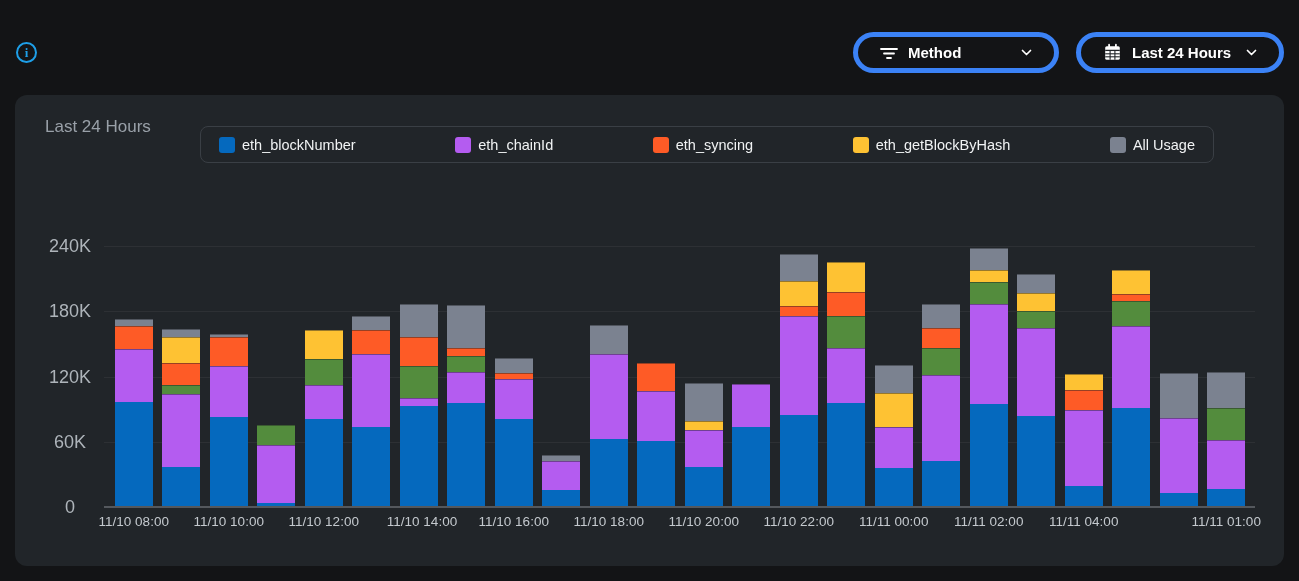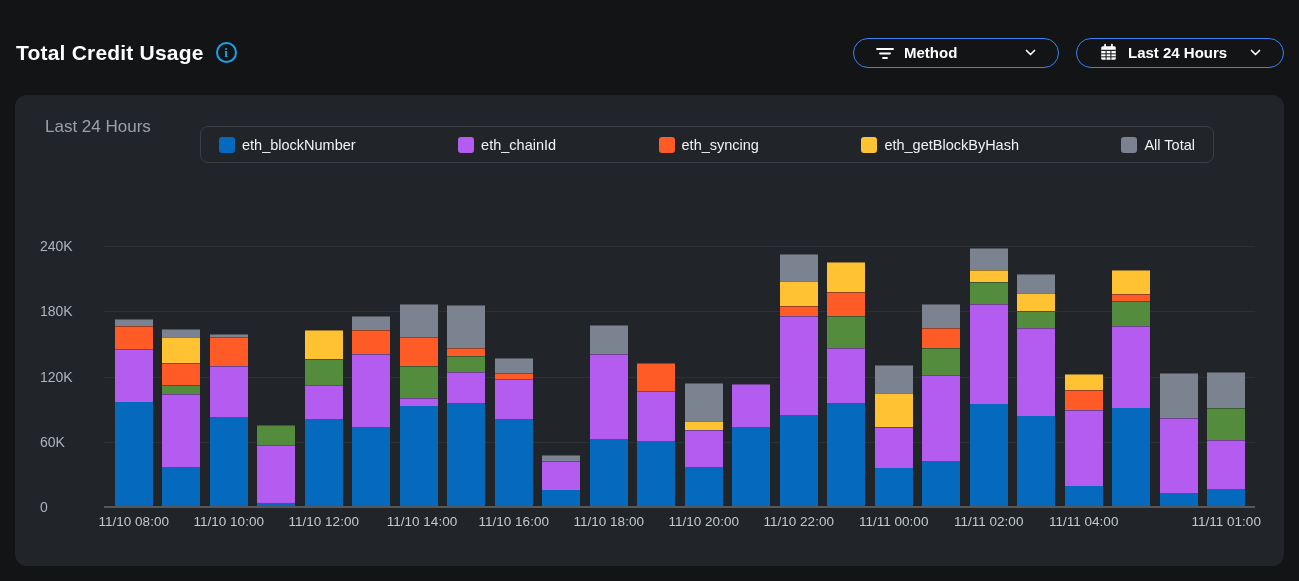--- a/index.html
+++ b/index.html
@@ -18,21 +18,21 @@
   .title-wrap { display:flex; align-items:center; gap:12px; }
   .page-title { font-size:21px; font-weight:700; letter-spacing:.2px; color:#fdfdfd; }
   .info-icon {
     width:21px; height:21px; border:2px solid #1e9fe8; border-radius:50%;
     display:flex; align-items:center; justify-content:center;
     color:#1e9fe8; font-size:13px; font-weight:700; font-family:"Liberation Serif","DejaVu Serif",serif;
     cursor:pointer;
   }
   .pill-row { display:flex; gap:17px; }
   .pill {
-    height:30px; border:1px solid #3b82f6; border-radius:23px; background:transparent;
+    height:41px; border:5px solid #3b82f6; border-radius:23px; background:transparent;
     display:flex; align-items:center; padding:0 20px 0 22px; gap:10px;
     color:#fff; font-size:15px; font-weight:600; font-family:inherit; cursor:pointer;
   }
   .pill .pill-label { white-space:nowrap; }
   .pill .chev { margin-left:auto; }
   .pill-method { width:206px; }
   .pill-range  { width:208px; }
 
   .card {
     position:absolute; left:15px; top:95px; width:1269px; height:471px;
@@ -48,38 +48,37 @@
     padding:0 18px;
   }
   .legend-item { display:flex; align-items:center; gap:7px; cursor:pointer; }
   .legend-swatch { width:16px; height:16px; border-radius:3px; flex:0 0 auto; }
   .legend-label { font-size:14.5px; color:#f1f3f4; white-space:nowrap; }
 
   .plot { position:absolute; left:95px; top:151px; width:1145px; height:261px; }
   .gridline { position:absolute; left:-6px; right:0; height:1px; background:rgba(255,255,255,0.055); }
   .baseline { position:absolute; left:-6px; right:0; bottom:-1px; height:2px; background:#54585d; }
   .ytick {
-    position:absolute; width:60px; text-align:left;
-    font-size:14px; color:#aeb4ba; line-height:18px;
+    position:absolute; width:60px; text-align:center;
+    font-size:18px; color:#aeb4ba; line-height:18px;
   }
   .bar { position:absolute; bottom:0; }
   .seg { position:absolute; left:0; width:100%; border-top:1px solid rgba(28,31,34,.45); }
   .seg.first { border-top:none; }
   .xtick {
     position:absolute; top:419px; width:110px; text-align:center;
     font-size:13.5px; color:#c4c9ce; white-space:nowrap;
   }
   svg.icon { display:block; }
 </style>
 </head>
 <body>
 
 <div class="header">
   <div class="title-wrap">
-    <span class="page-title">Total Credit Usage</span>
     <span class="info-icon">i</span>
   </div>
   <div class="pill-row">
     <button class="pill pill-method">
       <svg class="icon" width="18" height="18" viewBox="0 0 18 18">
         <line x1="1" y1="5" x2="17" y2="5" stroke="#fff" stroke-width="1.8" stroke-linecap="round"></line>
         <line x1="4" y1="9.5" x2="14" y2="9.5" stroke="#fff" stroke-width="1.8" stroke-linecap="round"></line>
         <line x1="7" y1="14" x2="11" y2="14" stroke="#fff" stroke-width="1.8" stroke-linecap="round"></line>
       </svg>
       <span class="pill-label">Method</span>
@@ -120,21 +119,21 @@
       <span class="legend-item">
         <span class="legend-swatch" style="background: rgb(254, 91, 38);"></span>
         <span class="legend-label">eth_syncing</span>
       </span>
       <span class="legend-item">
         <span class="legend-swatch" style="background: rgb(254, 194, 51);"></span>
         <span class="legend-label">eth_getBlockByHash</span>
       </span>
       <span class="legend-item">
         <span class="legend-swatch" style="background: rgb(123, 130, 144);"></span>
-        <span class="legend-label">All Total</span>
+        <span class="legend-label">All Usage</span>
       </span>
     </div>
   <div class="plot" id="plot">
       <div class="gridline" style="bottom: 64.25px;"></div>
       <div class="gridline" style="bottom: 129.5px;"></div>
       <div class="gridline" style="bottom: 194.75px;"></div>
       <div class="gridline" style="bottom: 260px;"></div>
       <div class="bar" title="11/10 08:00" style="left: 4.75px; width: 38px; height: 188.137px;">
         <div class="seg first" style="bottom: 0px; height: 105.487px; background: rgb(5, 105, 190);"></div>
         <div class="seg" style="bottom: 105.487px; height: 52.2px; background: rgb(180, 92, 240);"></div>

